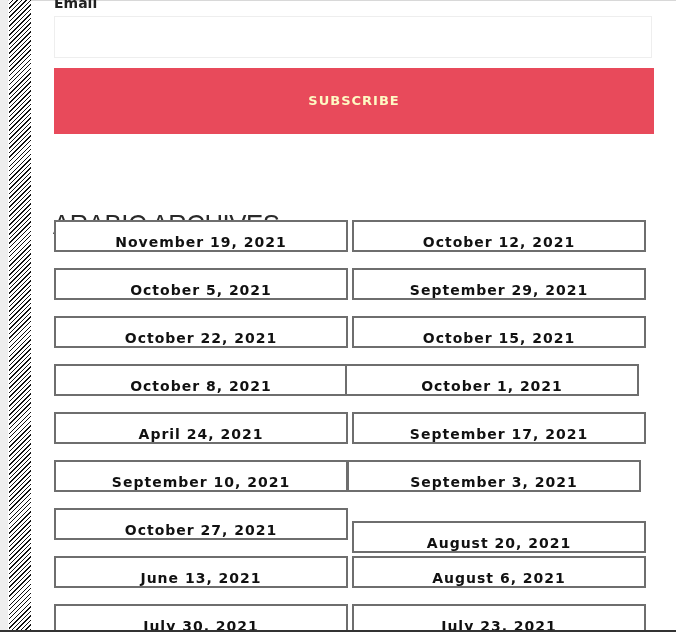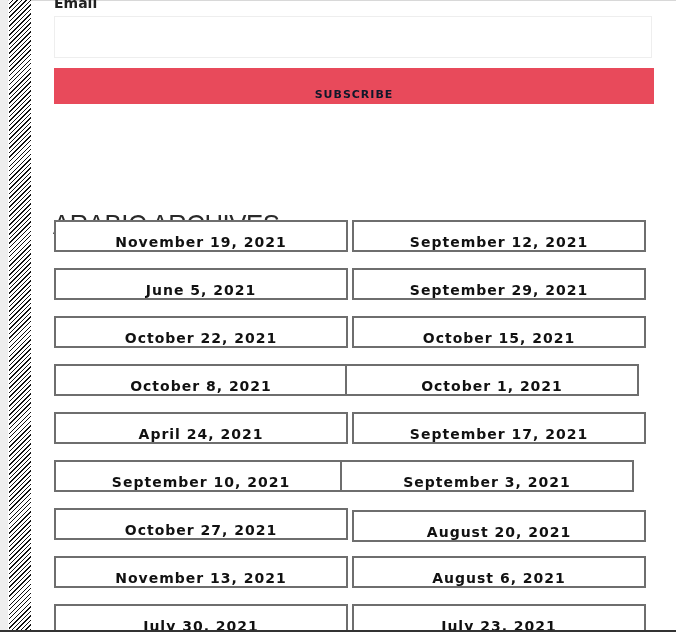--- a/index.html
+++ b/index.html
@@ -17,23 +17,23 @@
   .email-label {
     position:absolute; left:54px; top:-5px; font-size:14px; font-weight:bold; color:#222;
     font-family:"DejaVu Sans", sans-serif;
   }
   .email-input {
     position:absolute; left:54px; top:16px; width:598px; height:42px;
     border:1px solid #eeeeee; background:#fff; box-sizing:border-box; padding:0 8px;
     outline:none; font-size:14px;
   }
   .subscribe {
-    position:absolute; left:54px; top:68px; width:600px; height:36px;
-    background:#e84a5b; color:#0f172a; border:none;
-    font-family:"DejaVu Sans", sans-serif; font-weight:bold; font-size:11px;
+    position:absolute; left:54px; top:68px; width:600px; height:66px;
+    background:#e84a5b; color:#fef9c3; border:none;
+    font-family:"DejaVu Sans", sans-serif; font-weight:bold; font-size:13px;
     letter-spacing:1px; text-align:center; line-height:52px; cursor:pointer;
   }
   .archives-title {
     position:absolute; left:53px; top:186px; font-size:28px; color:#2a2a2a;
     font-family:"Liberation Sans", sans-serif; letter-spacing:-0.5px; font-weight:normal;
     transform:scaleX(0.92); transform-origin:left;
   }
   .grid { position:absolute; left:54px; top:220px; width:594px; }
   .cell {
     position:absolute; width:294px; height:32px; box-sizing:border-box;
@@ -52,32 +52,32 @@
 <div class="hatch"></div>
 
 <label class="email-label">Email</label>
 <input class="email-input" type="email" placeholder="" style="">
 <button class="subscribe">SUBSCRIBE</button>
 
 <h2 class="archives-title">ARABIC ARCHIVES</h2>
 
 <div class="grid">
   <a class="cell" style="left:0;top:0">November 19, 2021</a>
-  <a class="cell" style="left:298px;top:0">September 12, 2021</a>
-  <a class="cell" style="left:0;top:48px">June 5, 2021</a>
+  <a class="cell" style="left:298px;top:0">October 12, 2021</a>
+  <a class="cell" style="left:0;top:48px">October 5, 2021</a>
   <a class="cell" style="left:298px;top:48px">September 29, 2021</a>
   <a class="cell" style="left:0;top:96px">October 22, 2021</a>
   <a class="cell" style="left:298px;top:96px">October 15, 2021</a>
   <a class="cell" style="left:0;top:144px">October 8, 2021</a>
   <a class="cell" style="left:291px;top:144px">October 1, 2021</a>
   <a class="cell" style="left:0;top:192px">April 24, 2021</a>
   <a class="cell" style="left:298px;top:192px">September 17, 2021</a>
   <a class="cell" style="left:0;top:240px">September 10, 2021</a>
-  <a class="cell" style="left:286px;top:240px">September 3, 2021</a>
+  <a class="cell" style="left:293px;top:240px">September 3, 2021</a>
   <a class="cell" style="left:0;top:288px">October 27, 2021</a>
-  <a class="cell" style="left:298px;top:290px">August 20, 2021</a>
-  <a class="cell" style="left:0;top:336px">November 13, 2021</a>
+  <a class="cell" style="left:298px;top:301px">August 20, 2021</a>
+  <a class="cell" style="left:0;top:336px">June 13, 2021</a>
   <a class="cell" style="left:298px;top:336px">August 6, 2021</a>
   <a class="cell" style="left:0;top:384px">July 30, 2021</a>
   <a class="cell" style="left:298px;top:384px">July 23, 2021</a>
 </div>
 
 <div class="bottom-line"></div>
 
 </body></html>

